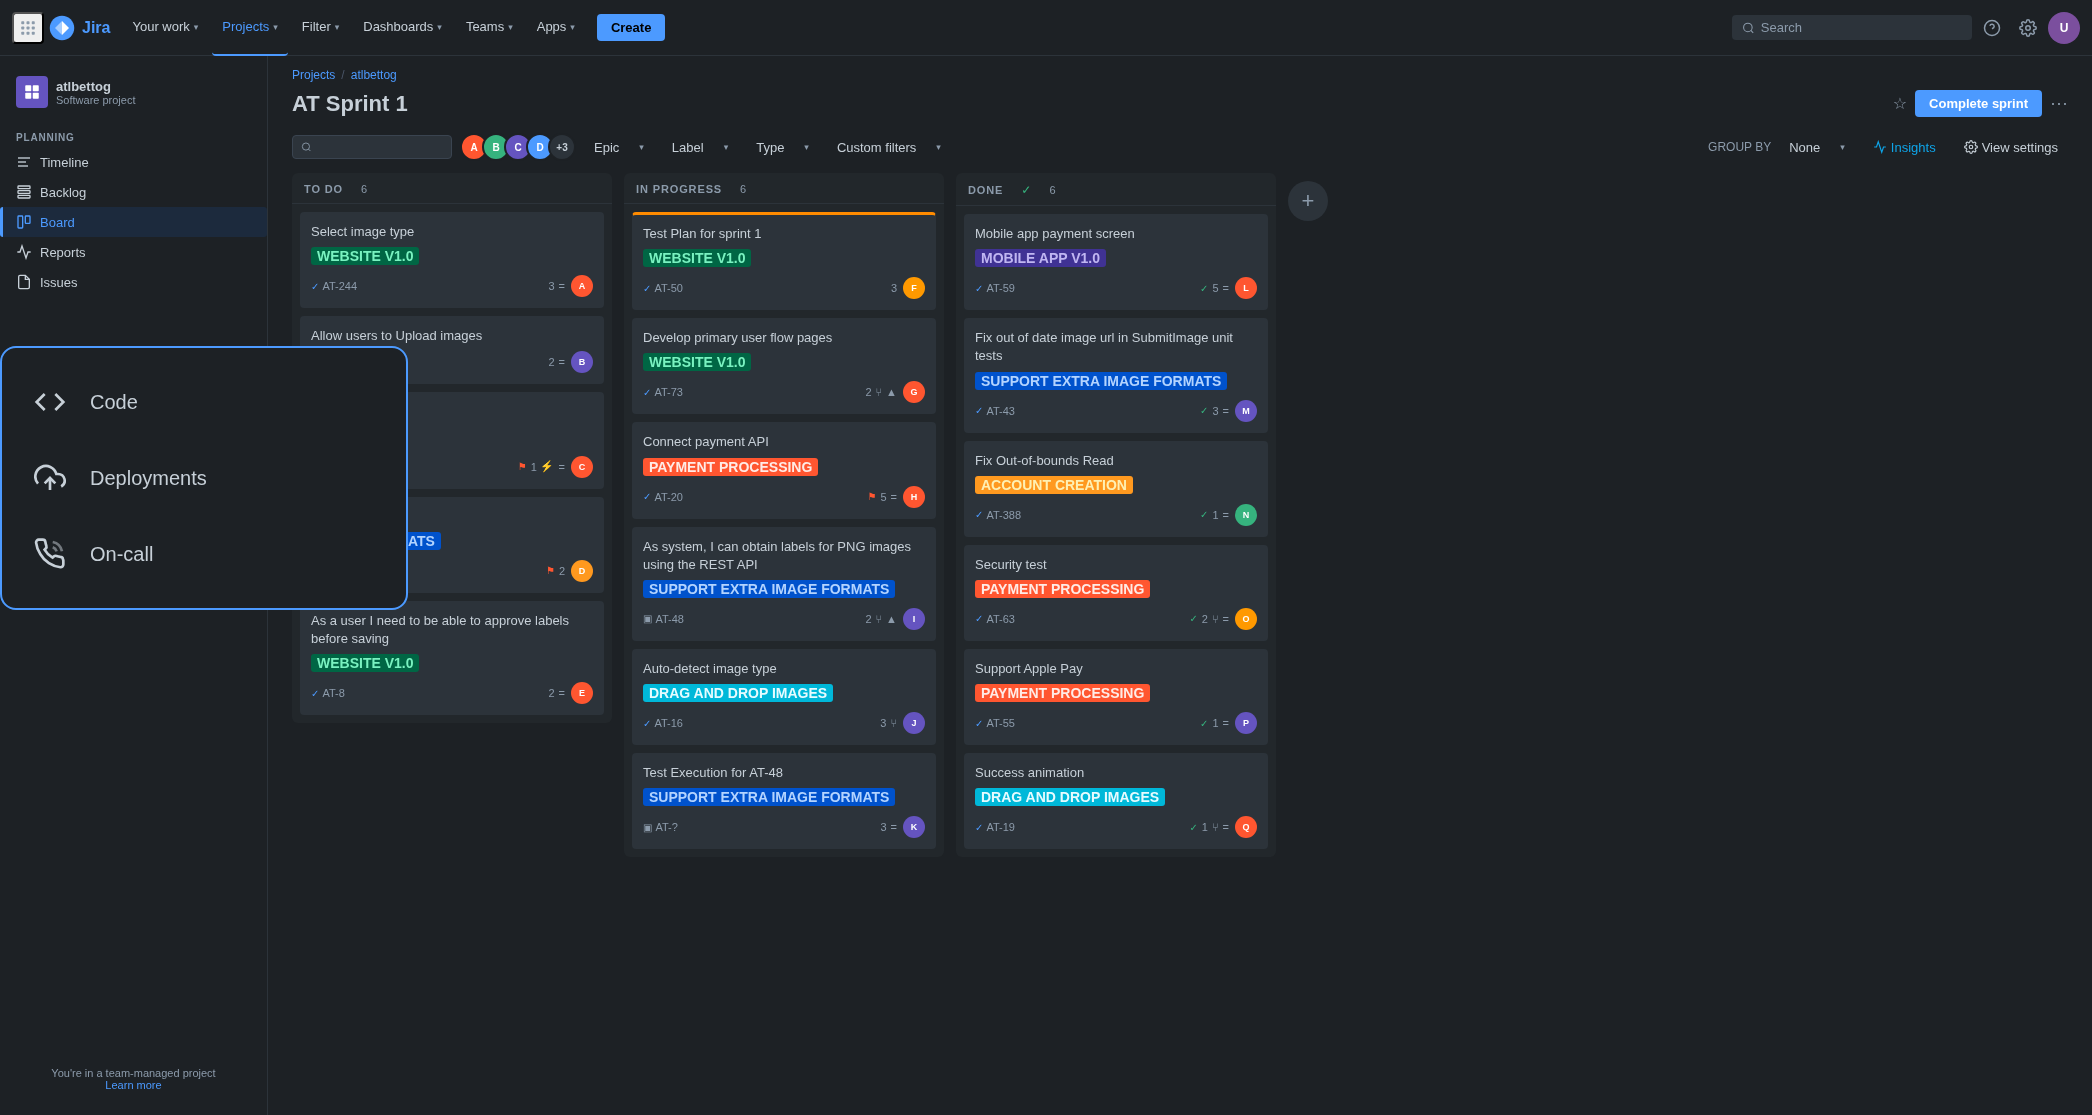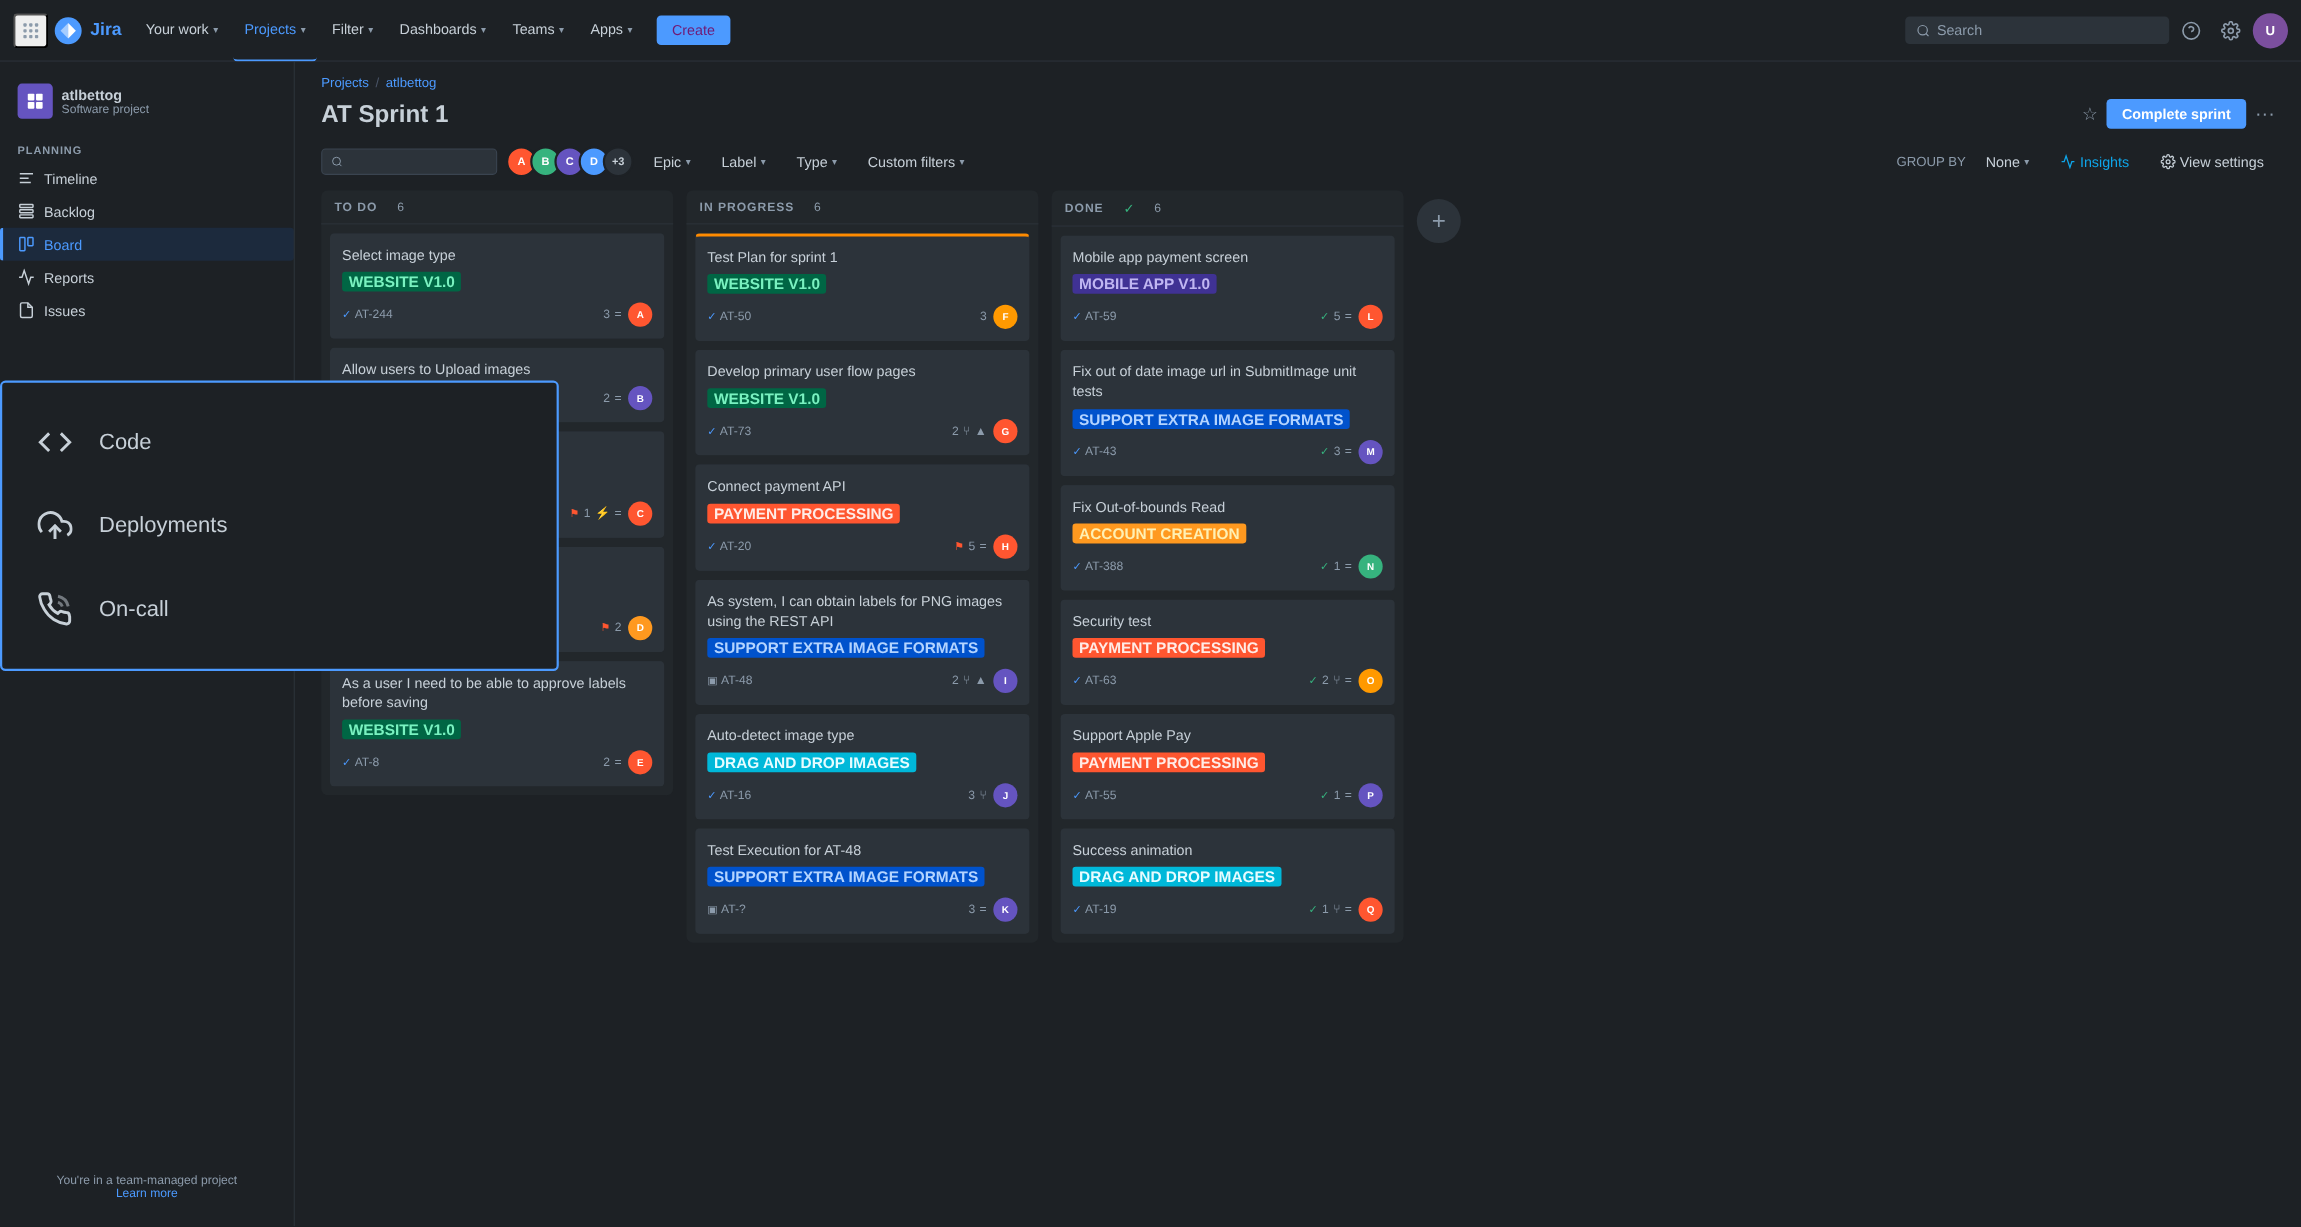--- a/index.html
+++ b/index.html
@@ -7,21 +7,21 @@
 
     
     .top-nav { display: flex; align-items: center; background: #1d2125; border-bottom: 1px solid #2c333a; height: 56px; padding: 0 12px; gap: 4px; position: relative; z-index: 200; }
     .nav-grid-icon { width: 32px; height: 32px; display: flex; align-items: center; justify-content: center; cursor: pointer; color: #8c9bab; border-radius: 4px; flex-shrink: 0; }
     .nav-logo { display: flex; align-items: center; gap: 6px; color: #4c9aff; font-weight: 700; font-size: 16px; margin-right: 8px; cursor: pointer; flex-shrink: 0; }
     .nav-logo svg { width: 28px; height: 28px; }
     .nav-item { display: flex; align-items: center; gap: 4px; padding: 6px 10px; border-radius: 4px; cursor: pointer; color: #c7d0d8; font-size: 13px; white-space: nowrap; border-bottom: 2px solid transparent; height: 56px; }
     .nav-item.active { color: #4c9aff; border-bottom: 2px solid #4c9aff; }
     .nav-item .chevron { font-size: 9px; color: #8c9bab; }
     .nav-spacer { flex: 1; }
-    .nav-create-btn { background: #4c9aff; color: #701a75; border: none; border-radius: 4px; padding: 6px 14px; font-size: 13px; font-weight: 400; cursor: pointer; white-space: nowrap; }
+    .nav-create-btn { background: #4c9aff; color: #000000; border: none; border-radius: 4px; padding: 6px 14px; font-size: 13px; font-weight: 700; cursor: pointer; white-space: nowrap; }
     .nav-search { display: flex; align-items: center; background: #2c333a; border-radius: 4px; padding: 5px 10px; gap: 6px; width: 240px; cursor: text; }
     .nav-search input { background: transparent; border: none; color: #c7d0d8; font-size: 13px; outline: none; width: 100%; }
     .nav-search input::placeholder { color: #8c9bab; }
     .nav-icon-btn { width: 32px; height: 32px; display: flex; align-items: center; justify-content: center; border-radius: 50%; cursor: pointer; color: #8c9bab; background: transparent; border: none; }
     .nav-avatar { width: 32px; height: 32px; border-radius: 50%; background: #7b4f9e; display: flex; align-items: center; justify-content: center; color: #fff; font-size: 12px; font-weight: 600; cursor: pointer; flex-shrink: 0; }
 
     
     .layout { display: flex; height: calc(1115px - 56px); }
     .sidebar { width: 268px; background: #1d2125; border-right: 1px solid #2c333a; display: flex; flex-direction: column; padding: 12px 0; flex-shrink: 0; position: relative; z-index: 100; }
     .sidebar-project { display: flex; align-items: center; gap: 8px; padding: 8px 16px 16px; }
@@ -49,21 +49,21 @@
     .complete-sprint-btn { background: #4c9aff; color: #fff; border: none; border-radius: 4px; padding: 6px 14px; font-size: 13px; font-weight: 600; cursor: pointer; }
     .more-btn { background: transparent; border: none; color: #8c9bab; cursor: pointer; font-size: 18px; }
 
     
     .toolbar { display: flex; align-items: center; gap: 8px; padding: 4px 24px 12px; flex-wrap: wrap; }
     .toolbar-search { display: flex; align-items: center; background: #2c333a; border-radius: 4px; padding: 4px 8px; gap: 4px; width: 160px; border: 1px solid #3a4450; }
     .toolbar-search input { background: transparent; border: none; color: #c7d0d8; font-size: 12px; outline: none; width: 100%; }
     .avatars { display: flex; align-items: center; }
     .avatar-sm { width: 28px; height: 28px; border-radius: 50%; border: 2px solid #1d2125; margin-left: -6px; display: flex; align-items: center; justify-content: center; font-size: 10px; font-weight: 600; color: #fff; cursor: pointer; flex-shrink: 0; }
     .avatar-count { background: #2c333a; color: #c7d0d8; font-size: 10px; }
-    .filter-btn { display: flex; align-items: center; gap: 4px; background: transparent; border: none; color: #c7d0d8; cursor: pointer; padding: 4px 10px; border-radius: 4px; font-size: 13px; }
+    .filter-btn { display: flex; align-items: center; gap: 20px; background: transparent; border: none; color: #c7d0d8; cursor: pointer; padding: 4px 10px; border-radius: 4px; font-size: 13px; }
     .filter-btn .chevron { font-size: 9px; color: #8c9bab; }
     .toolbar-spacer { flex: 1; }
     .group-by-label { color: #8c9bab; font-size: 12px; }
     .insights-btn { display: flex; align-items: center; gap: 4px; background: transparent; border: none; color: #0ea5e9; cursor: pointer; padding: 4px 10px; border-radius: 4px; font-size: 13px; }
     .view-settings-btn { display: flex; align-items: center; gap: 4px; background: transparent; border: none; color: #c7d0d8; cursor: pointer; padding: 4px 10px; border-radius: 4px; font-size: 13px; }
 
     
     .board-area { display: flex; flex: 1; overflow-x: auto; padding: 0 24px 16px; gap: 12px; align-items: flex-start; }
     .column { background: #22272b; border-radius: 6px; width: 320px; flex-shrink: 0; display: flex; flex-direction: column; max-height: 100%; }
     .column-header { display: flex; align-items: center; gap: 18px; padding: 10px 12px 8px; border-bottom: 1px solid #2c333a; }
@@ -86,21 +86,21 @@
     .card-metrics { display: flex; align-items: center; gap: 4px; margin-left: auto; }
     .metric { display: flex; align-items: center; gap: 2px; color: #8c9bab; font-size: 11px; }
     .check-sm { color: #36b37e; font-size: 10px; }
     .card-avatar { width: 22px; height: 22px; border-radius: 50%; display: flex; align-items: center; justify-content: center; font-size: 9px; font-weight: 600; color: #fff; flex-shrink: 0; }
     .flag-icon { color: #ff5630; font-size: 10px; }
 
     
     .add-column-btn { width: 40px; height: 40px; border-radius: 50%; background: #2c333a; border: none; color: #8c9bab; font-size: 22px; cursor: pointer; display: flex; align-items: center; justify-content: center; margin-top: 8px; flex-shrink: 0; }
 
     
-    .popup-menu { position: absolute; left: 0; top: 290px; width: 508px; background: #1d2125; border: 2px solid #4c9aff; border-radius: 5px; z-index: 300; padding: 16px 0; }
+    .popup-menu { position: absolute; left: 0; top: 290px; width: 408px; background: #1d2125; border: 2px solid #4c9aff; border-radius: 16px; z-index: 300; padding: 16px 0; }
     .popup-item { display: flex; align-items: center; gap: 20px; padding: 18px 28px; cursor: pointer; color: #c7d0d8; font-size: 20px; font-weight: 400; }
     .popup-icon { width: 40px; height: 40px; display: flex; align-items: center; justify-content: center; color: #c7d0d8; flex-shrink: 0; }
     .popup-label { font-size: 20px; font-weight: 400; color: #c7d0d8; }
   </style>
 </head>
 <body>
 
 <div class="top-nav">
   <button class="nav-grid-icon">
     <svg viewBox="0 0 24 24" width="18" height="18" fill="currentColor">

